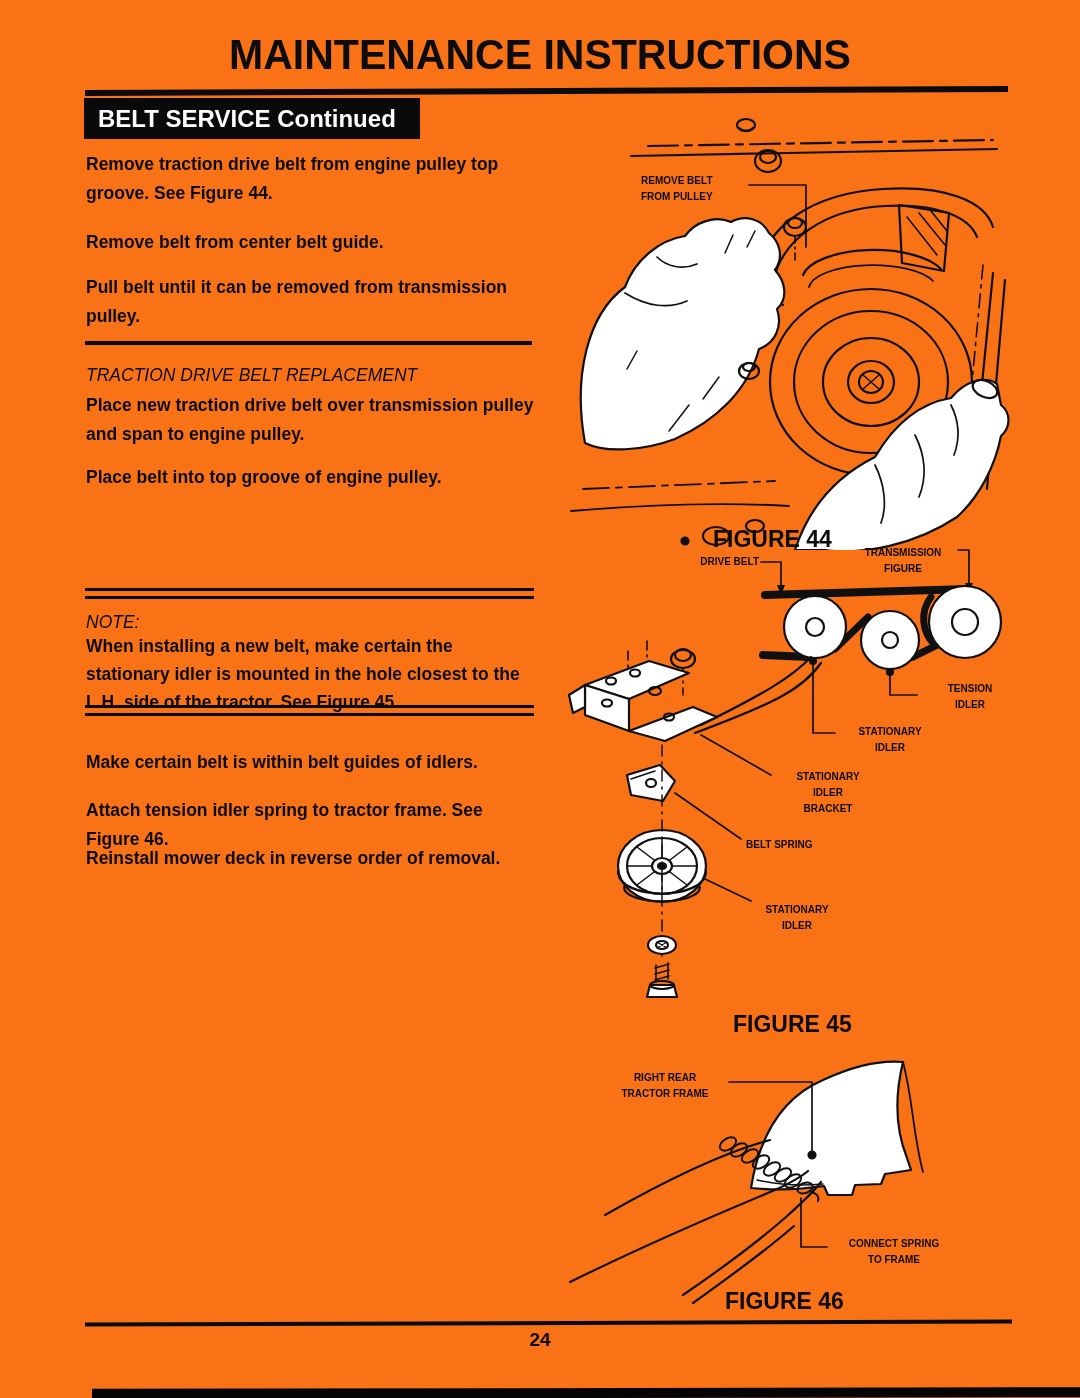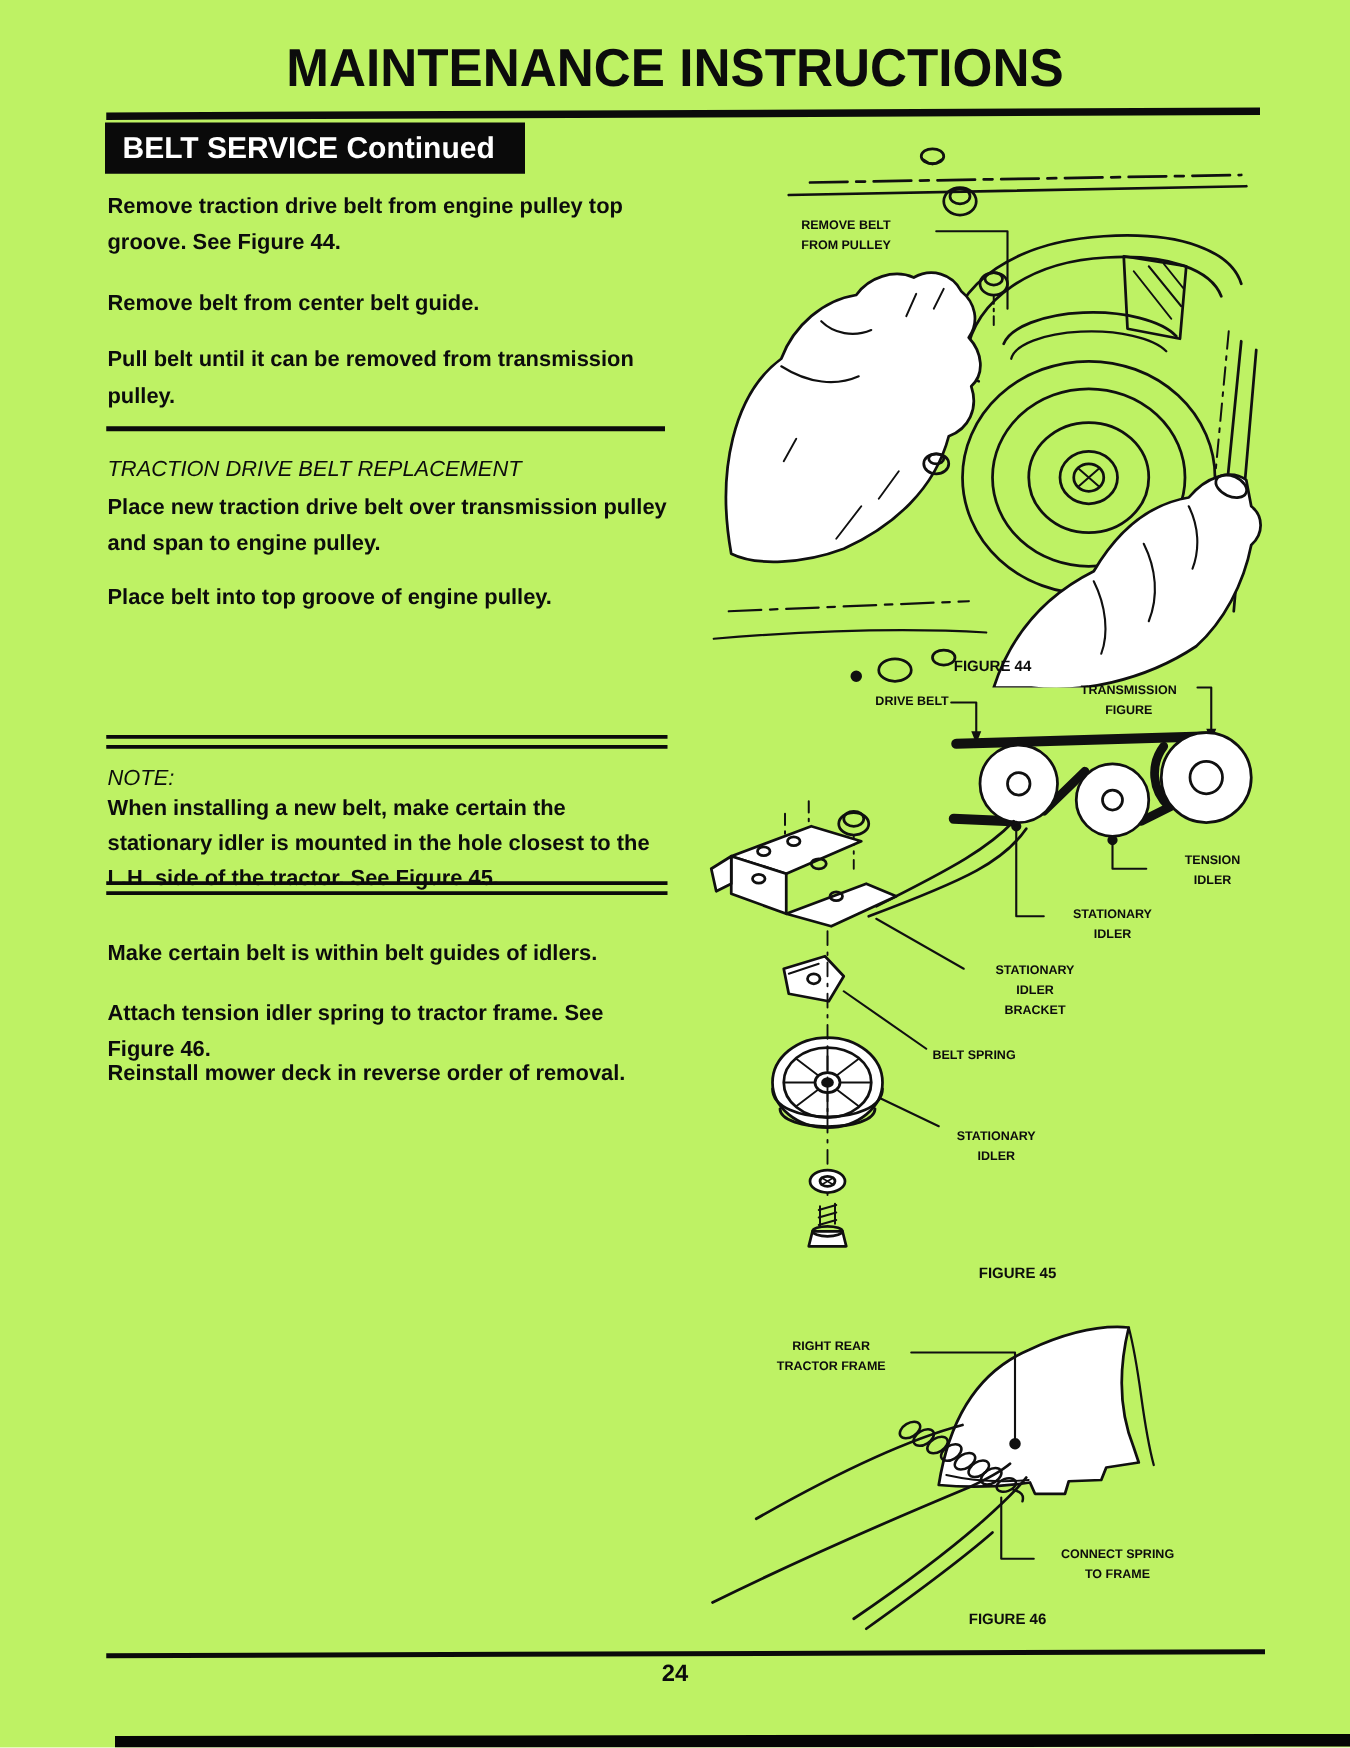--- a/index.html
+++ b/index.html
@@ -1,17 +1,17 @@
 <!DOCTYPE html>
 <html><head>
 <meta charset="utf-8">
 <style>
   html,body{margin:0;padding:0;background:#ffffff;}
   .page{
-    position:relative;width:1080px;height:1398px;background:#bef264;overflow:hidden;
+    position:relative;width:1080px;height:1398px;background:#f97316;overflow:hidden;
     font-family:"Liberation Sans","DejaVu Sans",sans-serif;color:#0c0c0c;
   }
   .page-title{
     position:absolute;top:31px;left:0;width:100%;text-align:center;
     font-size:41px;font-weight:bold;letter-spacing:0px;transform:scaleY(1.04);
   }
   .title-rule{position:absolute;left:85px;top:88px;width:923px;height:6px;background:#0b0b0b;transform:rotate(-0.25deg);}
   .section-banner{
     position:absolute;left:84px;top:98px;width:336px;height:41px;background:#0a0a0a;color:#ffffff;
     font-size:24px;font-weight:bold;line-height:41px;padding-left:14px;box-sizing:border-box;
@@ -20,21 +20,21 @@
   .lc-head{position:absolute;left:86px;width:452px;font-size:17.5px;font-weight:normal;font-style:italic;line-height:24px;}
   .rule-1{position:absolute;left:85px;width:447px;height:3.5px;background:#0b0b0b;}
   .rule-2{position:absolute;left:85px;width:449px;height:11px;border-top:3.5px solid #0b0b0b;border-bottom:3.5px solid #0b0b0b;box-sizing:border-box;}
   .fig{position:absolute;}
   .fig svg{position:absolute;left:0;top:0;}
   .fig-label{
     position:absolute;font-size:10px;font-weight:bold;line-height:16px;
     white-space:pre-line;text-align:center;color:#0c0c0c;
   }
   .ta-left{text-align:left;} .ta-right{text-align:right;}
-  .fig-caption{position:absolute;font-size:12px;font-weight:bold;text-align:center;}
+  .fig-caption{position:absolute;font-size:23px;font-weight:bold;}
   .footer-rule{position:absolute;left:85px;top:1321px;width:927px;height:4px;background:#0b0b0b;transform:rotate(-0.2deg);}
   .page-number{position:absolute;left:0;top:1329px;width:1080px;text-align:center;font-size:19px;font-weight:bold;}
   .bottom-bar{position:absolute;left:92px;top:1388px;width:988px;height:10px;background:#050505;transform:rotate(-0.1deg);}
 </style>
 </head>
 <body>
 
 <div class="page">
 
   <div class="page-title">MAINTENANCE INSTRUCTIONS</div>

